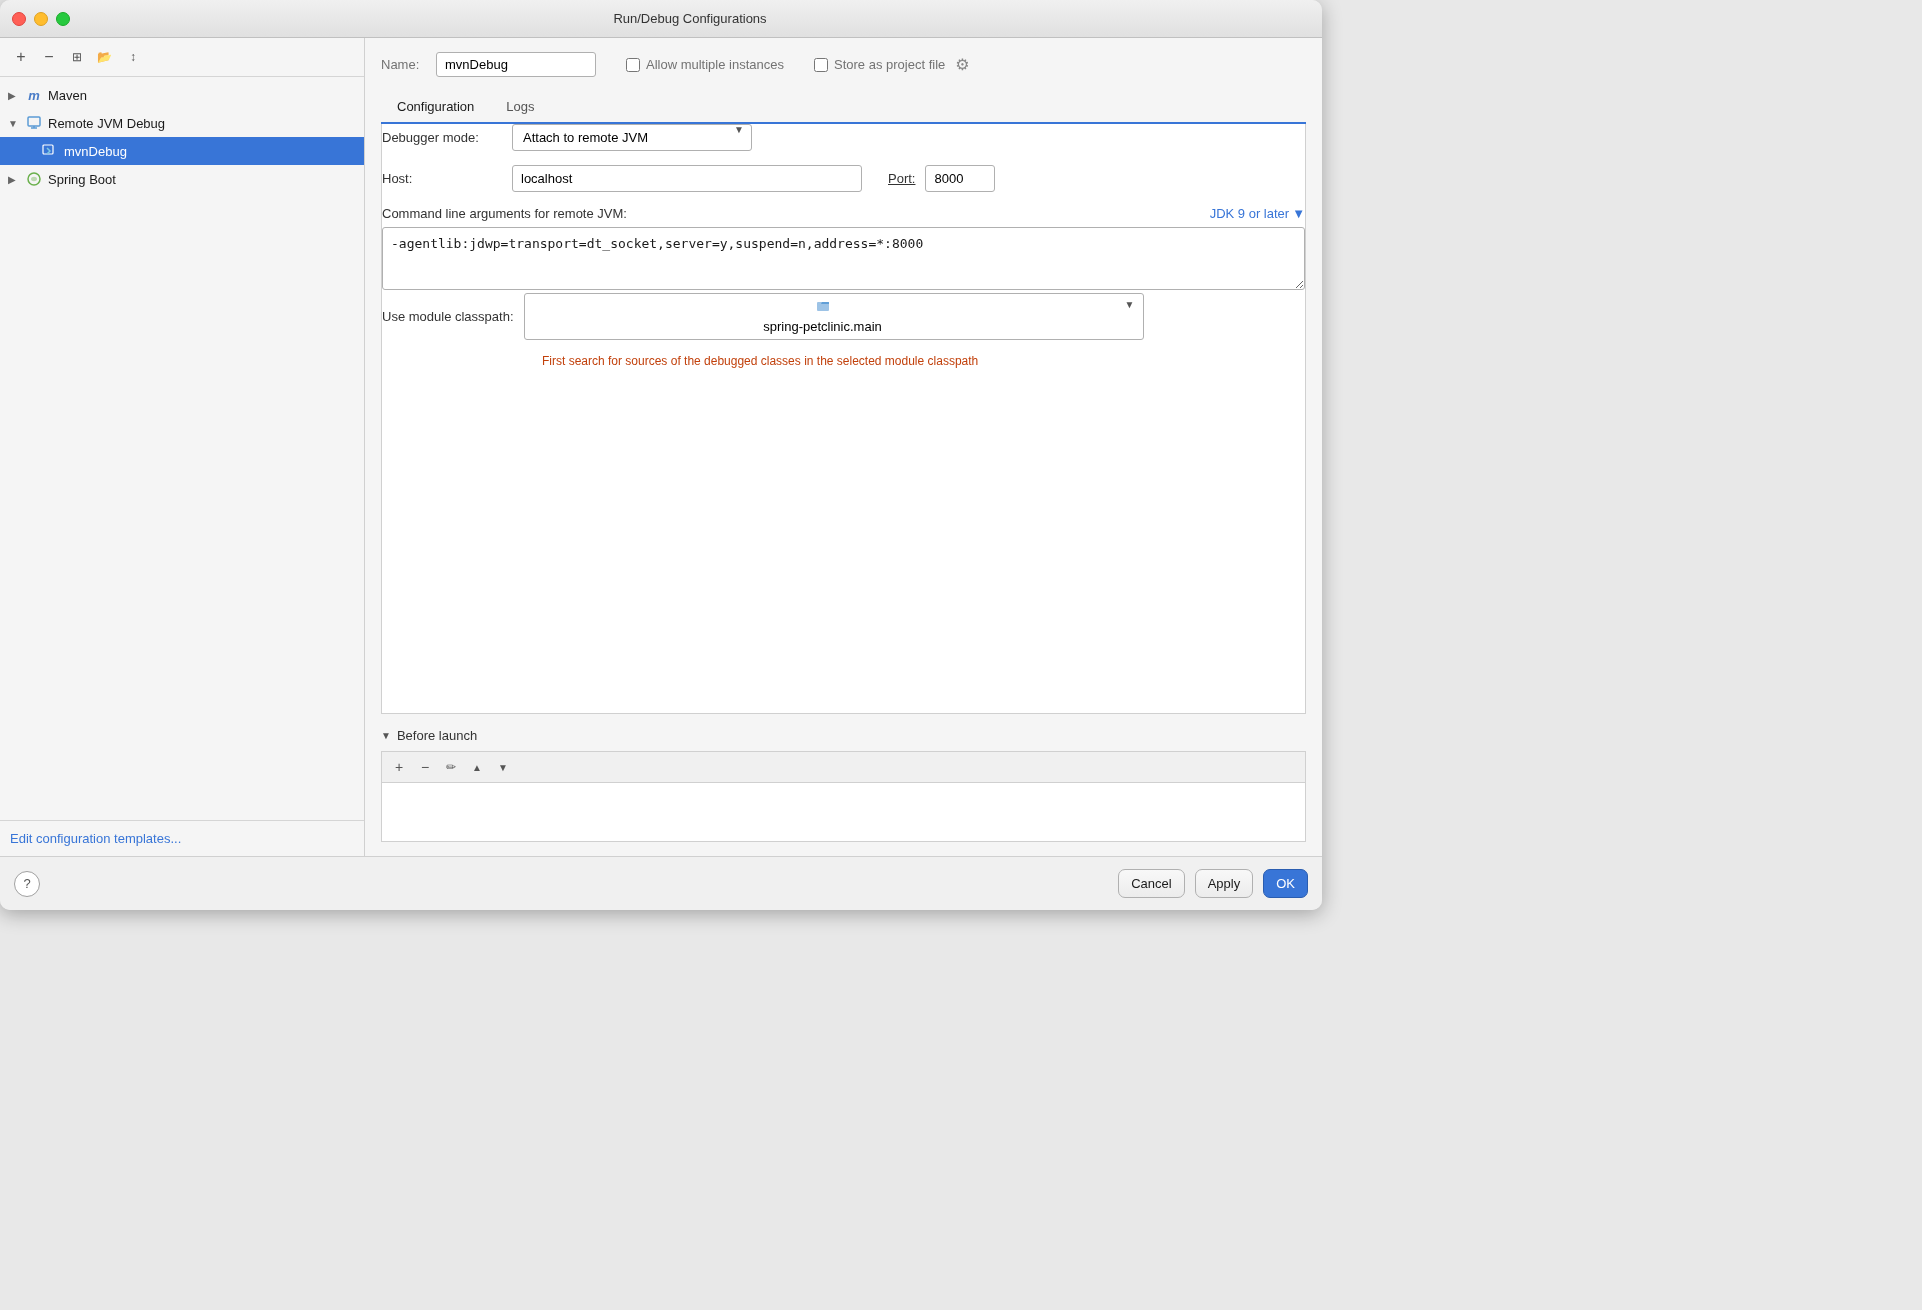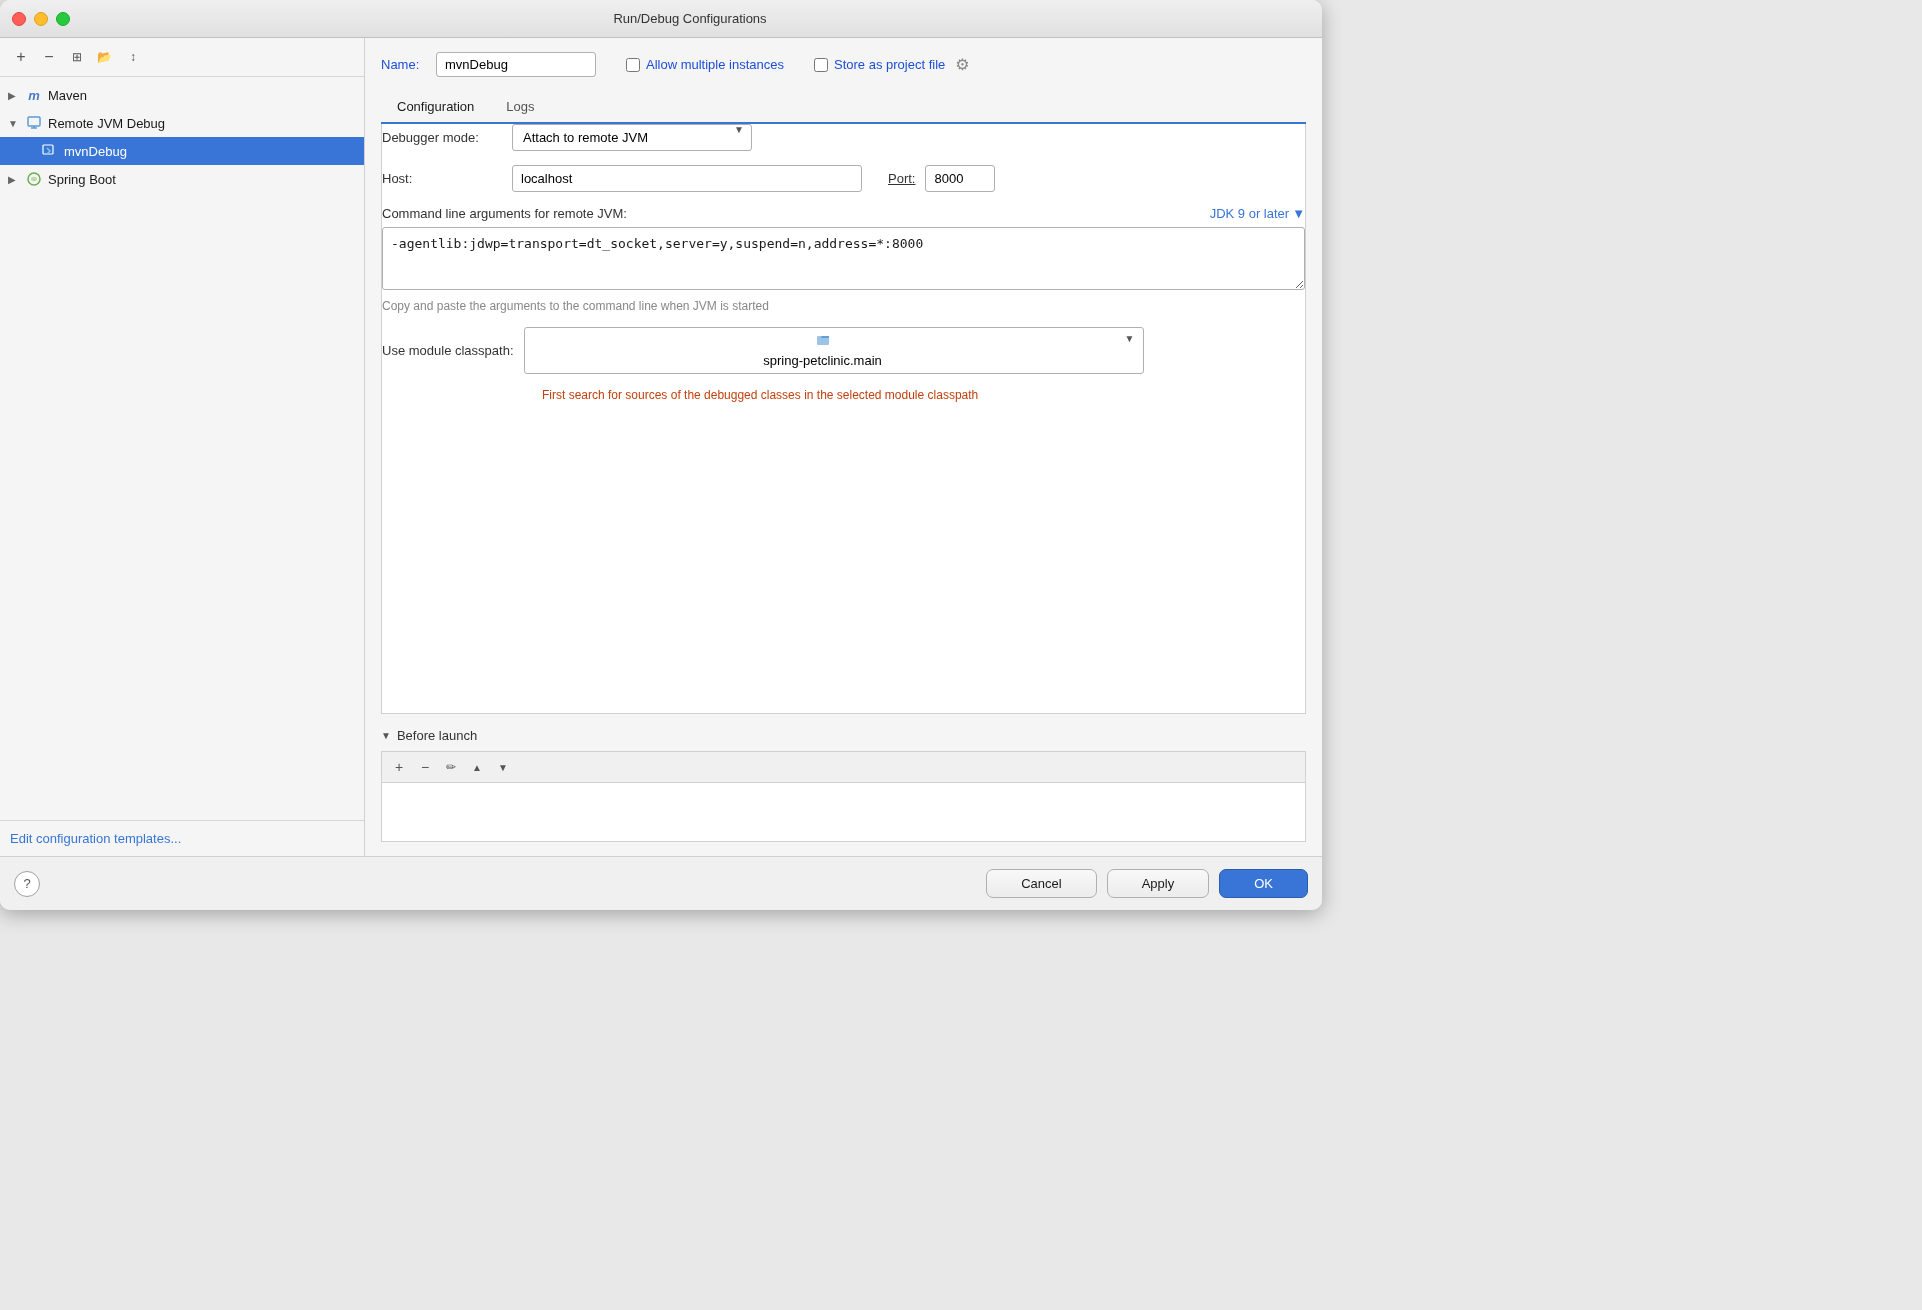--- a/index.html
+++ b/index.html
@@ -158,21 +158,21 @@
 
     
     .name-row {
       display: flex;
       align-items: center;
       margin-bottom: 14px;
       gap: 10px;
     }
     .name-label {
       font-size: 13px;
-      color: #1d4ed8;
+      color: #737373;
       min-width: 45px;
     }
     .name-input {
       border: 1px solid #b0b0b0;
       border-radius: 3px;
       padding: 4px 8px;
       font-size: 13px;
       width: 160px;
       background: white;
       outline: none;
@@ -404,21 +404,21 @@
       cursor: pointer;
       font-size: 13px;
       color: #555;
       background: white;
     }
     .btn-group {
       display: flex;
       gap: 10px;
     }
     .btn {
-      padding: 6px 34px;
+      padding: 6px 12px;
       border-radius: 7px;
       font-size: 13px;
       cursor: pointer;
       border: 1px solid #b0b0b0;
       background: linear-gradient(to bottom, #f8f8f8, #ececec);
       color: #1a1a1a;
     }
     .btn-primary {
       background: #3875d7;
       color: white;
@@ -564,21 +564,20 @@
 
       
       <div class="cmd-header">
         <span class="cmd-label">Command line arguments for remote JVM:</span>
         <div class="jdk-link">
           <span>JDK 9 or later</span>
           <span>▼</span>
         </div>
       </div>
       <textarea class="cmd-textarea" rows="3" style="">-agentlib:jdwp=transport=dt_socket,server=y,suspend=n,address=*:8000</textarea>
-      <div class="cmd-hint">Copy and paste the arguments to the command line when JVM is started</div>
 
       
       <div class="field-row">
         <span class="field-label">Use module classpath:</span>
         <div class="fake-module-select" style="max-width: 620px; flex-direction: column;">
           <svg width="14" height="14" viewBox="0 0 14 14">
             <rect x="1" y="3" width="12" height="9" rx="1" fill="#5b9bd5" opacity="0.6"></rect>
             <path d="M1 5 L5 5 L6 3 L13 3 L13 5" fill="#5b9bd5" opacity="0.9"></path>
           </svg>
           <span>spring-petclinic.main</span>

